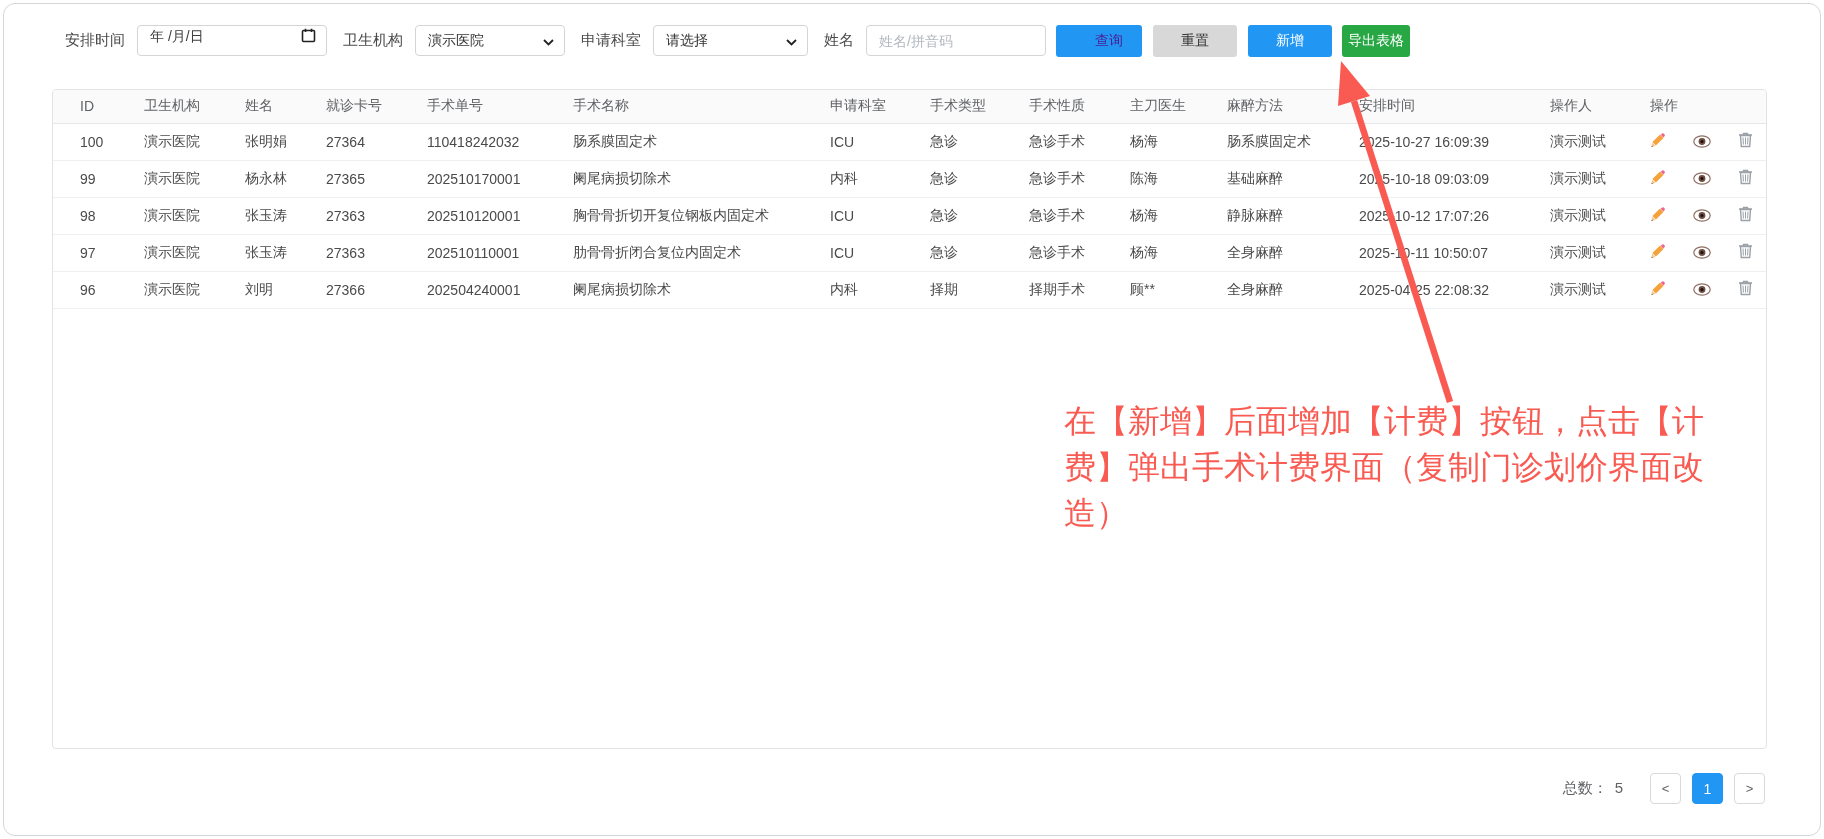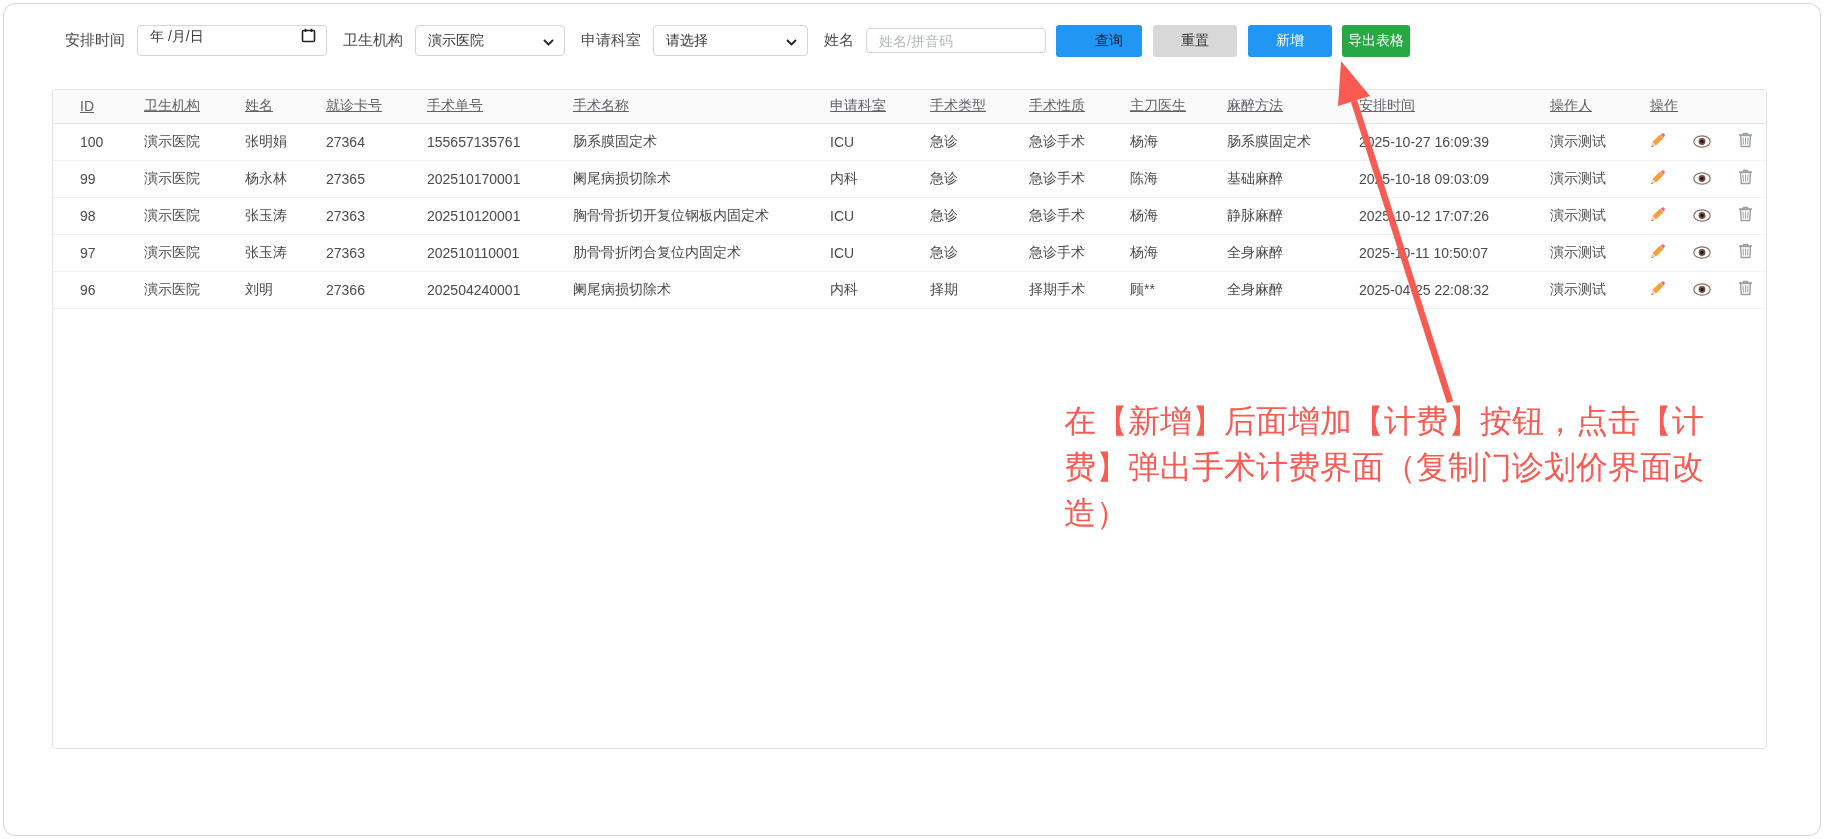--- a/index.html
+++ b/index.html
@@ -12,41 +12,41 @@
   .filter-bar { position:absolute; left:61px; top:20px; height:33px;
     display:flex; align-items:center; }
   .lbl { font-size:15px; color:#4a4a4a; margin-right:12px; white-space:nowrap; }
   .ctrl { height:31px; border:1px solid #d4d4d4; border-radius:4px; background:#fff;
     display:flex; align-items:center; font-size:14px; color:#333; }
   .date-input { width:190px; padding:0 10px 8px 12px; justify-content:space-between; margin-right:16px; }
   .date-text { color:#3c3c3c; }
   .select { padding:0 10px 0 12px; justify-content:space-between; margin-right:16px; }
   .select-org { width:150px; }
   .select-dept { width:155px; }
-  .text-input { width:180px; padding:0 12px; margin-right:10px; height:25px;
+  .text-input { width:180px; padding:0 12px; margin-right:10px; height:31px;
     border:1px solid #d4d4d4; border-radius:4px; font-size:14px; color:#333;
     font-family:"Liberation Sans","DejaVu Sans",sans-serif; outline:none; }
   .text-input::placeholder { color:#b4b8bf; }
   .btn { height:32px; border:none; border-radius:3px; font-size:14px; cursor:pointer;
     font-family:"Liberation Sans","DejaVu Sans",sans-serif; white-space:nowrap; }
-  .btn-query { width:86px; background:var(--blue); color:#0f172a; margin-right:11px;padding-left:20px; }
+  .btn-query { width:86px; background:var(--blue); color:#4c1d95; margin-right:11px;padding-left:20px; }
   .btn-reset { width:84px; background:#d8d8d8; color:#333; margin-right:11px;font-family:Liberation Mono, monospace; }
   .btn-add   { width:84px; background:var(--blue); color:#fff; margin-right:10px; }
   .btn-export{ width:68px; background:var(--green); color:#fff; }
 
   
   .card { position:absolute; left:48px; top:85px; width:1715px; height:660px;
     border:1px solid #e3e3e3; border-radius:4px; background:#fff; overflow:hidden; }
   table { border-collapse:collapse; table-layout:fixed; width:1715px; }
   col.c1{width:91px} col.c2{width:101px} col.c3{width:81px} col.c4{width:101px}
   col.c5{width:146px} col.c6{width:257px} col.c7{width:100px} col.c8{width:99px}
   col.c9{width:101px} col.c10{width:97px} col.c11{width:132px} col.c12{width:191px}
   col.c13{width:100px} col.c14{width:118px}
   thead th { height:33px; font-size:14px; font-weight:normal; color:#606266;
-    text-align:left; background:#fafafa; border-bottom:1px solid #e6e6e6; padding:0;text-decoration:underline; }
+    text-align:left; background:#fafafa; border-bottom:1px solid #e6e6e6; padding:0; }
   thead th:first-child, tbody td:first-child { padding-left:27px; }
   tbody td { height:37px; font-size:14px; color:#4a4a4a; border-bottom:1px solid #eef0f4;
     padding:0; white-space:nowrap; overflow:hidden; }
   td.actions .act { display:inline-flex; align-items:center; margin-right:23px; cursor:pointer; }
 
   
   .annotation-text { position:absolute; left:1060px; top:394px; width:692px;
     font-size:32px; line-height:46px; color:var(--anno); word-break:break-all; }
   .annotation-arrow { position:absolute; left:1300px; top:45px; pointer-events:none; }
 
@@ -142,21 +142,21 @@
             <th>操作人</th>
             <th>操作</th>
           </tr>
       </thead>
       <tbody>
           <tr>
     <td>100</td>
     <td>演示医院</td>
     <td>张明娟</td>
     <td>27364</td>
-    <td>155657135761</td>
+    <td>110418242032</td>
     <td>肠系膜固定术</td>
     <td>ICU</td>
     <td>急诊</td>
     <td>急诊手术</td>
     <td>杨海</td>
     <td>肠系膜固定术</td>
     <td>2025-10-27 16:09:39</td>
     <td>演示测试</td>
     <td class="actions">
       <span class="act">
@@ -357,13 +357,19 @@
         </tbody>
     </table>
   </div>
 
   <div class="annotation-text">在【新增】后面增加【计费】按钮，点击【计费】弹出手术计费界面（复制门诊划价界面改造）</div>
   <svg class="annotation-arrow" width="170" height="365" viewBox="0 0 170 365">
     <line x1="50" y1="52" x2="146" y2="353" stroke="var(--anno)" stroke-width="6.5"></line>
     <polygon points="37,12 66,47 34,57" fill="var(--anno)"></polygon>
   </svg>
 
+  <div class="pagination">
+    <span class="total"><span>总数：</span><span class="tv">5</span></span>
+    <button class="pg">&lt;</button>
+    <button class="pg active">1</button>
+    <button class="pg">&gt;</button>
+  </div>
 </div>
 
 </body></html>

